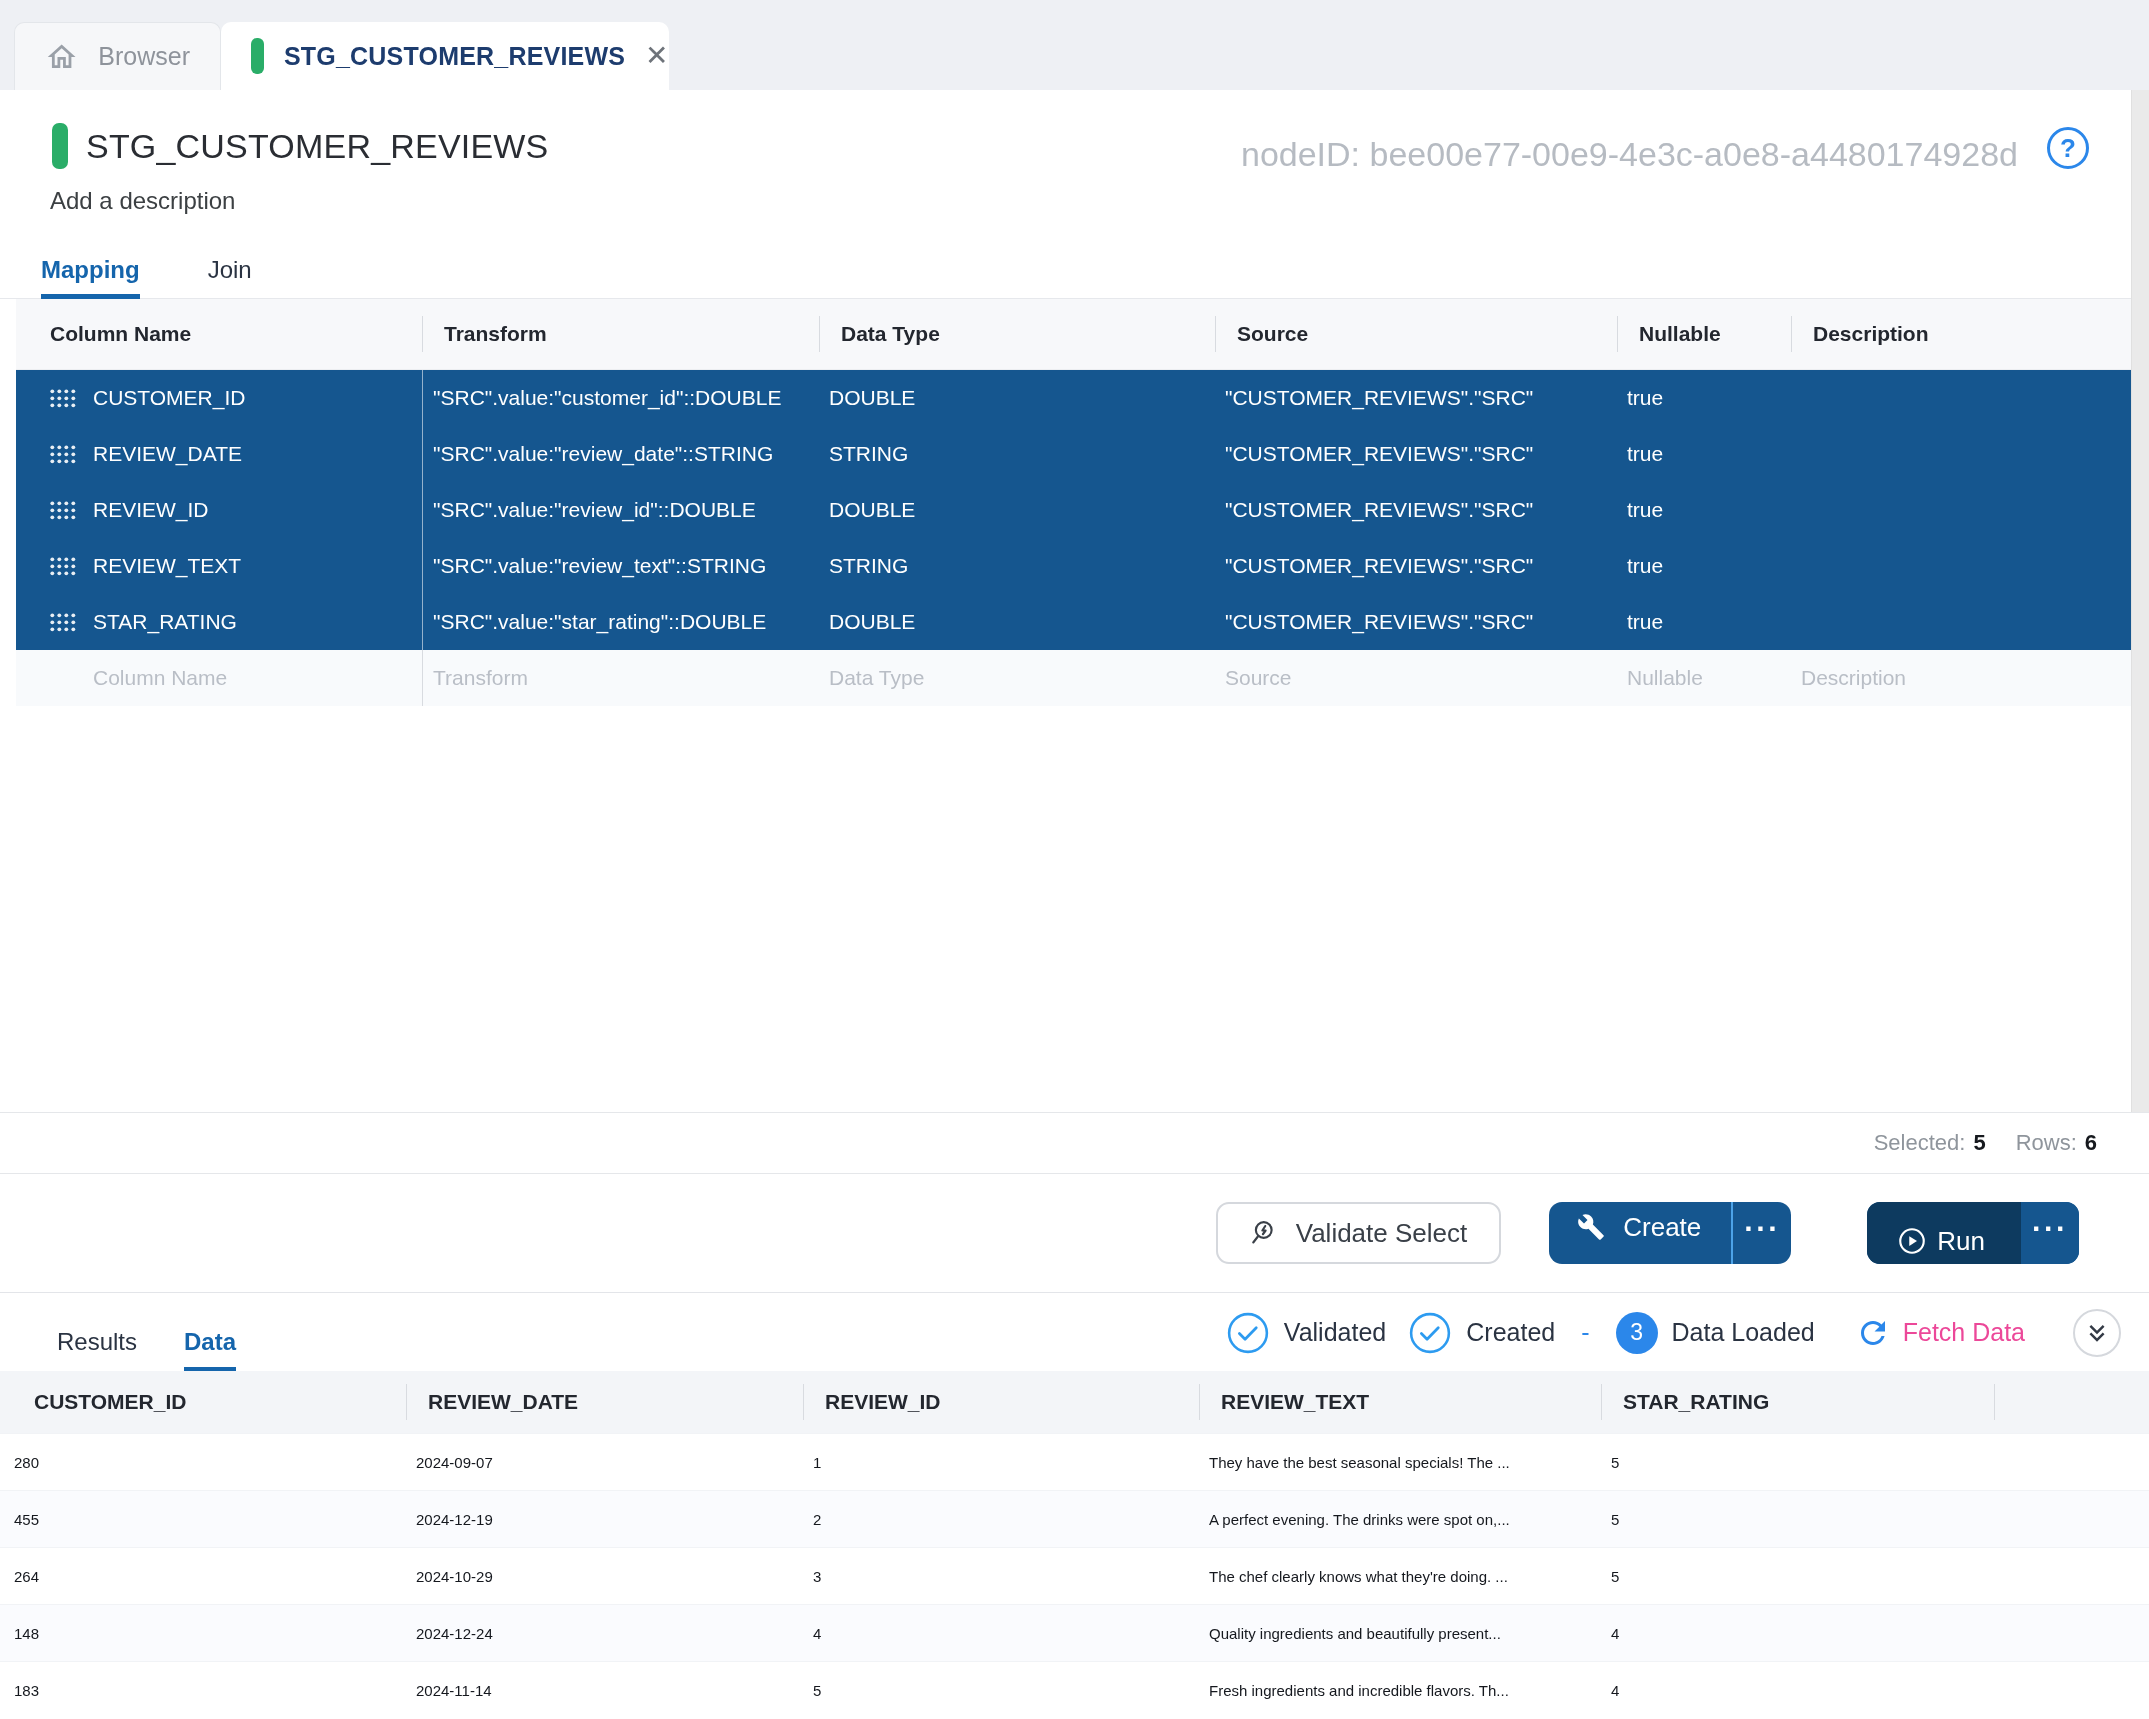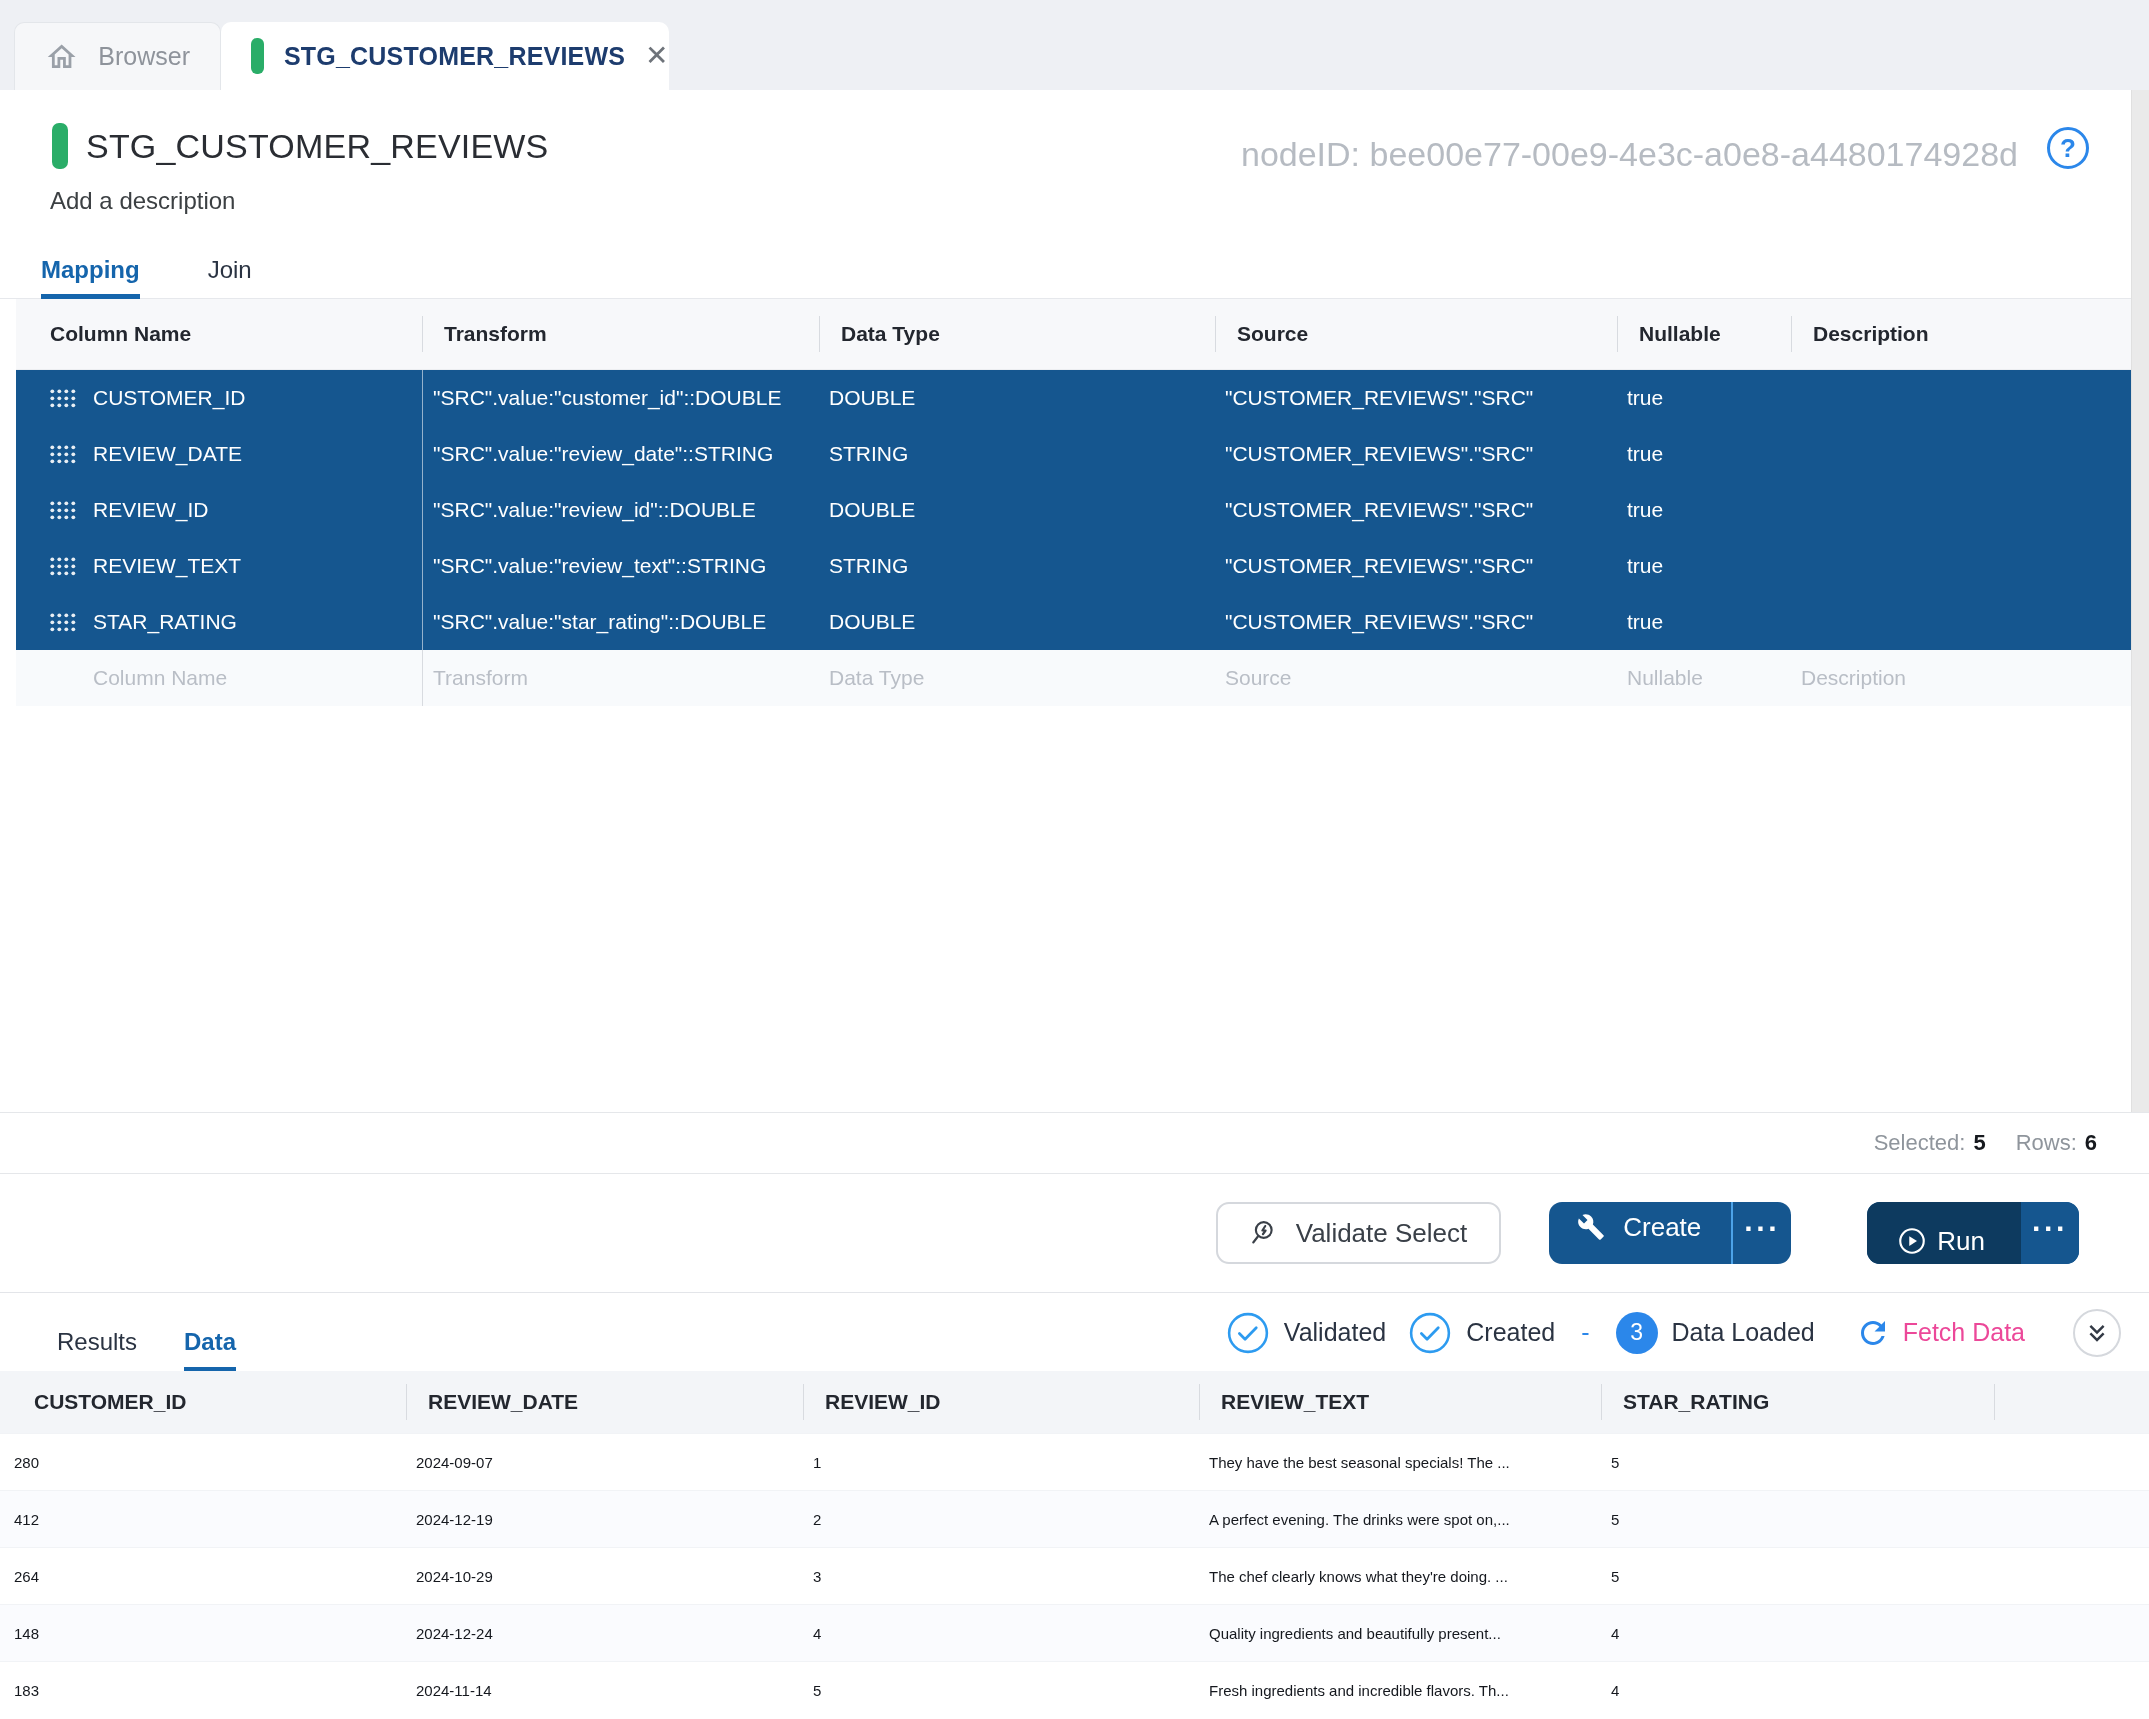--- a/index.html
+++ b/index.html
@@ -382,21 +382,21 @@
   <div id="data-body">
       <div class="dgrid data-row">
         <div class="cell">280</div>
         <div class="cell">2024-09-07</div>
         <div class="cell">1</div>
         <div class="cell">They have the best seasonal specials! The ...</div>
         <div class="cell">5</div>
         <div class="cell"></div>
       </div>
       <div class="dgrid data-row">
-        <div class="cell">412</div>
+        <div class="cell">455</div>
         <div class="cell">2024-12-19</div>
         <div class="cell">2</div>
         <div class="cell">A perfect evening. The drinks were spot on,...</div>
         <div class="cell">5</div>
         <div class="cell"></div>
       </div>
       <div class="dgrid data-row">
         <div class="cell">264</div>
         <div class="cell">2024-10-29</div>
         <div class="cell">3</div>

